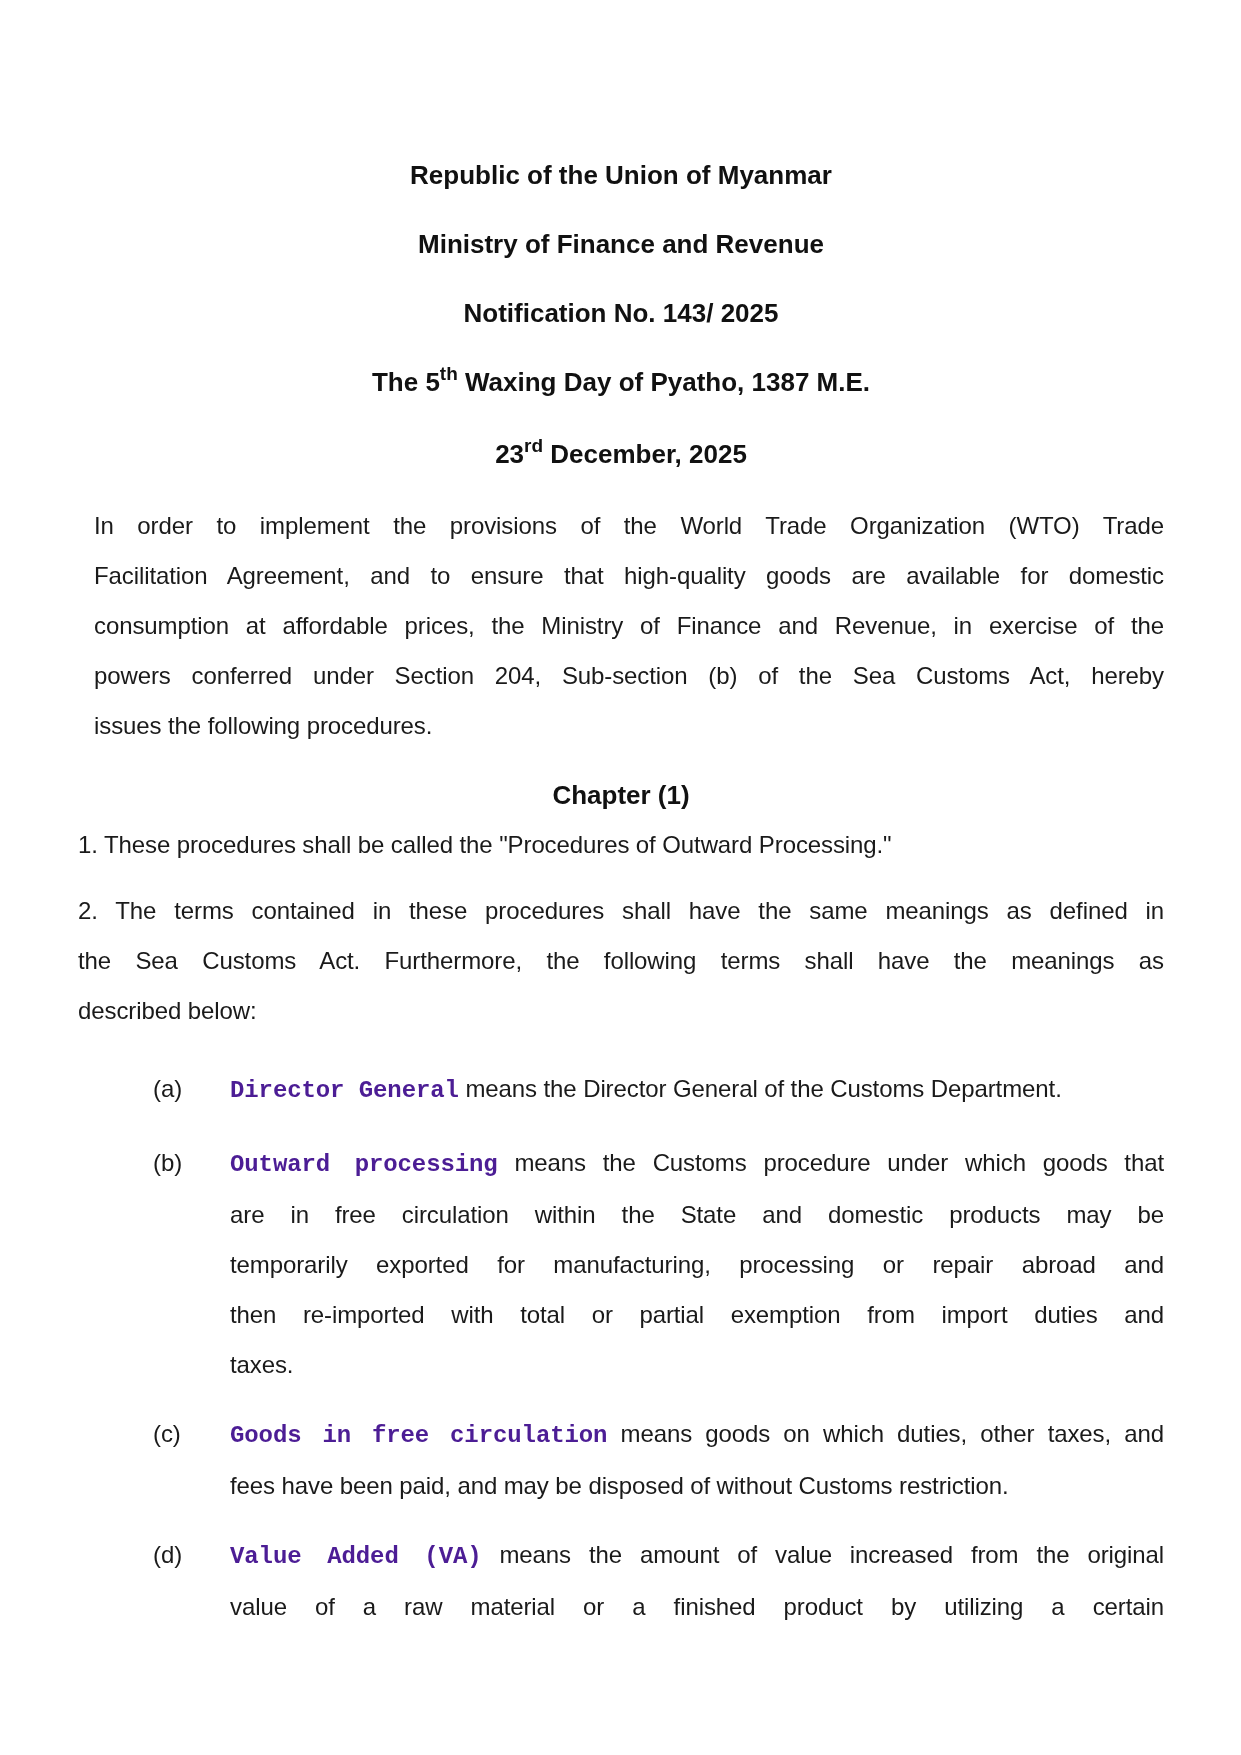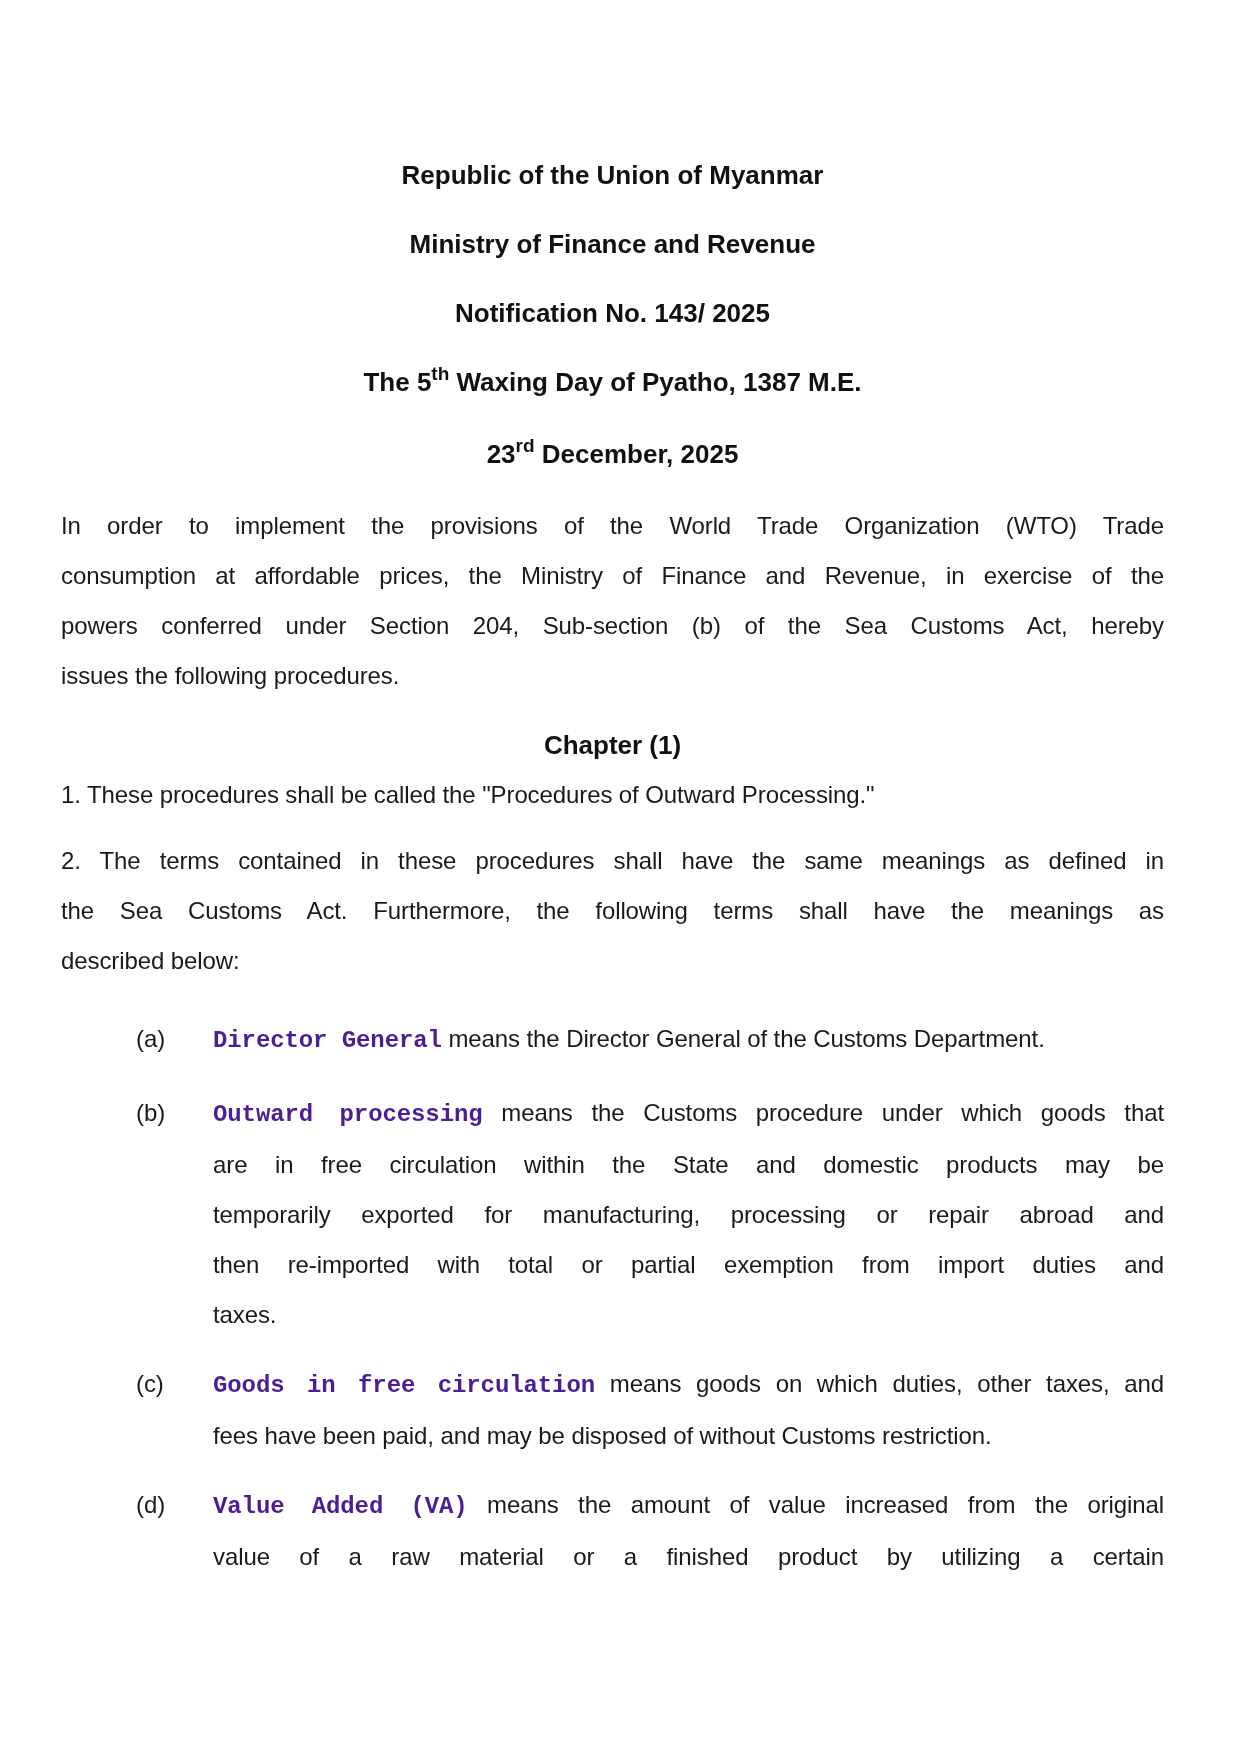--- a/index.html
+++ b/index.html
@@ -9,21 +9,21 @@
   }
   .page {
     position: relative;
     width: 1241px;
     height: 1755px;
     box-sizing: border-box;
     margin: 0 auto;
     background: #ffffff;
     color: #1a1a1a;
     font-family: "Liberation Sans", sans-serif;
-    padding: 150px 77px 0 61px;
+    padding: 150px 77px 0 78px;
     overflow: hidden;
   }
   .head {
     font-weight: 700;
     font-size: 26px;
     line-height: 50px;
     text-align: center;
     margin: 0 0 19px 0;
     color: #111111;
   }
@@ -46,21 +46,21 @@
   .j { text-align: justify; text-align-last: justify; }
   .l { text-align: left; text-align-last: left; }
   .chapter-block {
     font-weight: 700;
     font-size: 26px;
     line-height: 50px;
     text-align: center;
     margin: 0;
     color: #111111;
   }
-  #preamble { margin-top: 0; margin-bottom: 19px; }
+  #preamble { margin-top: 0; margin-bottom: 19px; margin-left: 16px; }
   #clause-1 { margin-top: 0; }
   #clause-2 { margin-top: 16px; }
   .def {
     position: relative;
     padding-left: 152px;
   }
   .def .marker {
     position: absolute;
     left: 75px;
     top: 0;
@@ -81,20 +81,21 @@
   <div class="head"><span>Ministry of Finance and Revenue</span><span class="ord"></span><span></span></div>
 
   <div class="head"><span>Notification No. 143/ 2025</span><span class="ord"></span><span></span></div>
 
   <div class="head"><span>The 5</span><span class="ord">th</span><span> Waxing Day of Pyatho, 1387 M.E.</span></div>
 
   <div class="head"><span>23</span><span class="ord">rd</span><span> December, 2025</span></div>
 
   <div class="para" id="preamble">
       <div class="line j"><span>In order to implement the provisions of the World Trade Organization (WTO) Trade</span></div>
+      <div class="line j"><span>Facilitation Agreement, and to ensure that high-quality goods are available for domestic</span></div>
       <div class="line j"><span>consumption at affordable prices, the Ministry of Finance and Revenue, in exercise of the</span></div>
       <div class="line j"><span>powers conferred under Section 204, Sub-section (b) of the Sea Customs Act, hereby</span></div>
       <div class="line l"><span>issues the following procedures.</span></div>
     </div>
 
   <div class="chapter-block">
     <div>Chapter (1)</div>
   </div>
 
   <div class="para" id="clause-1">

